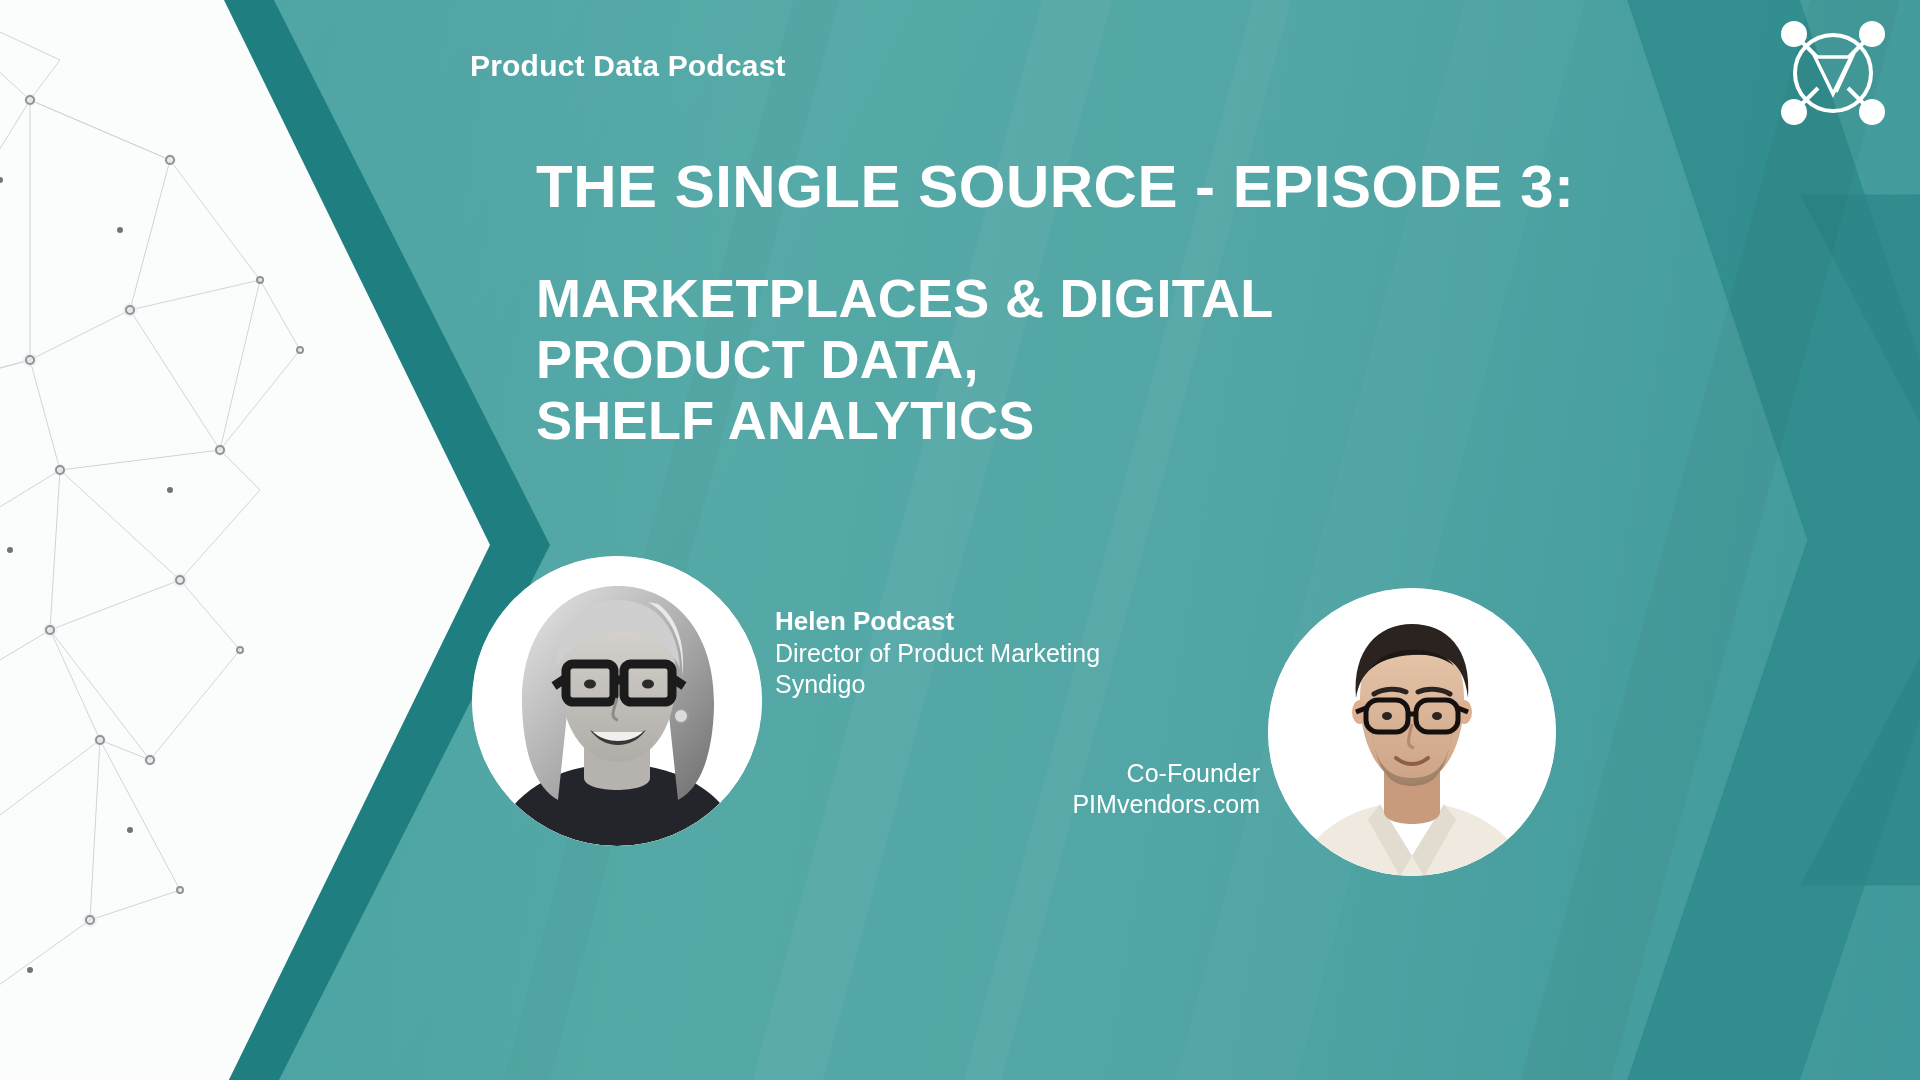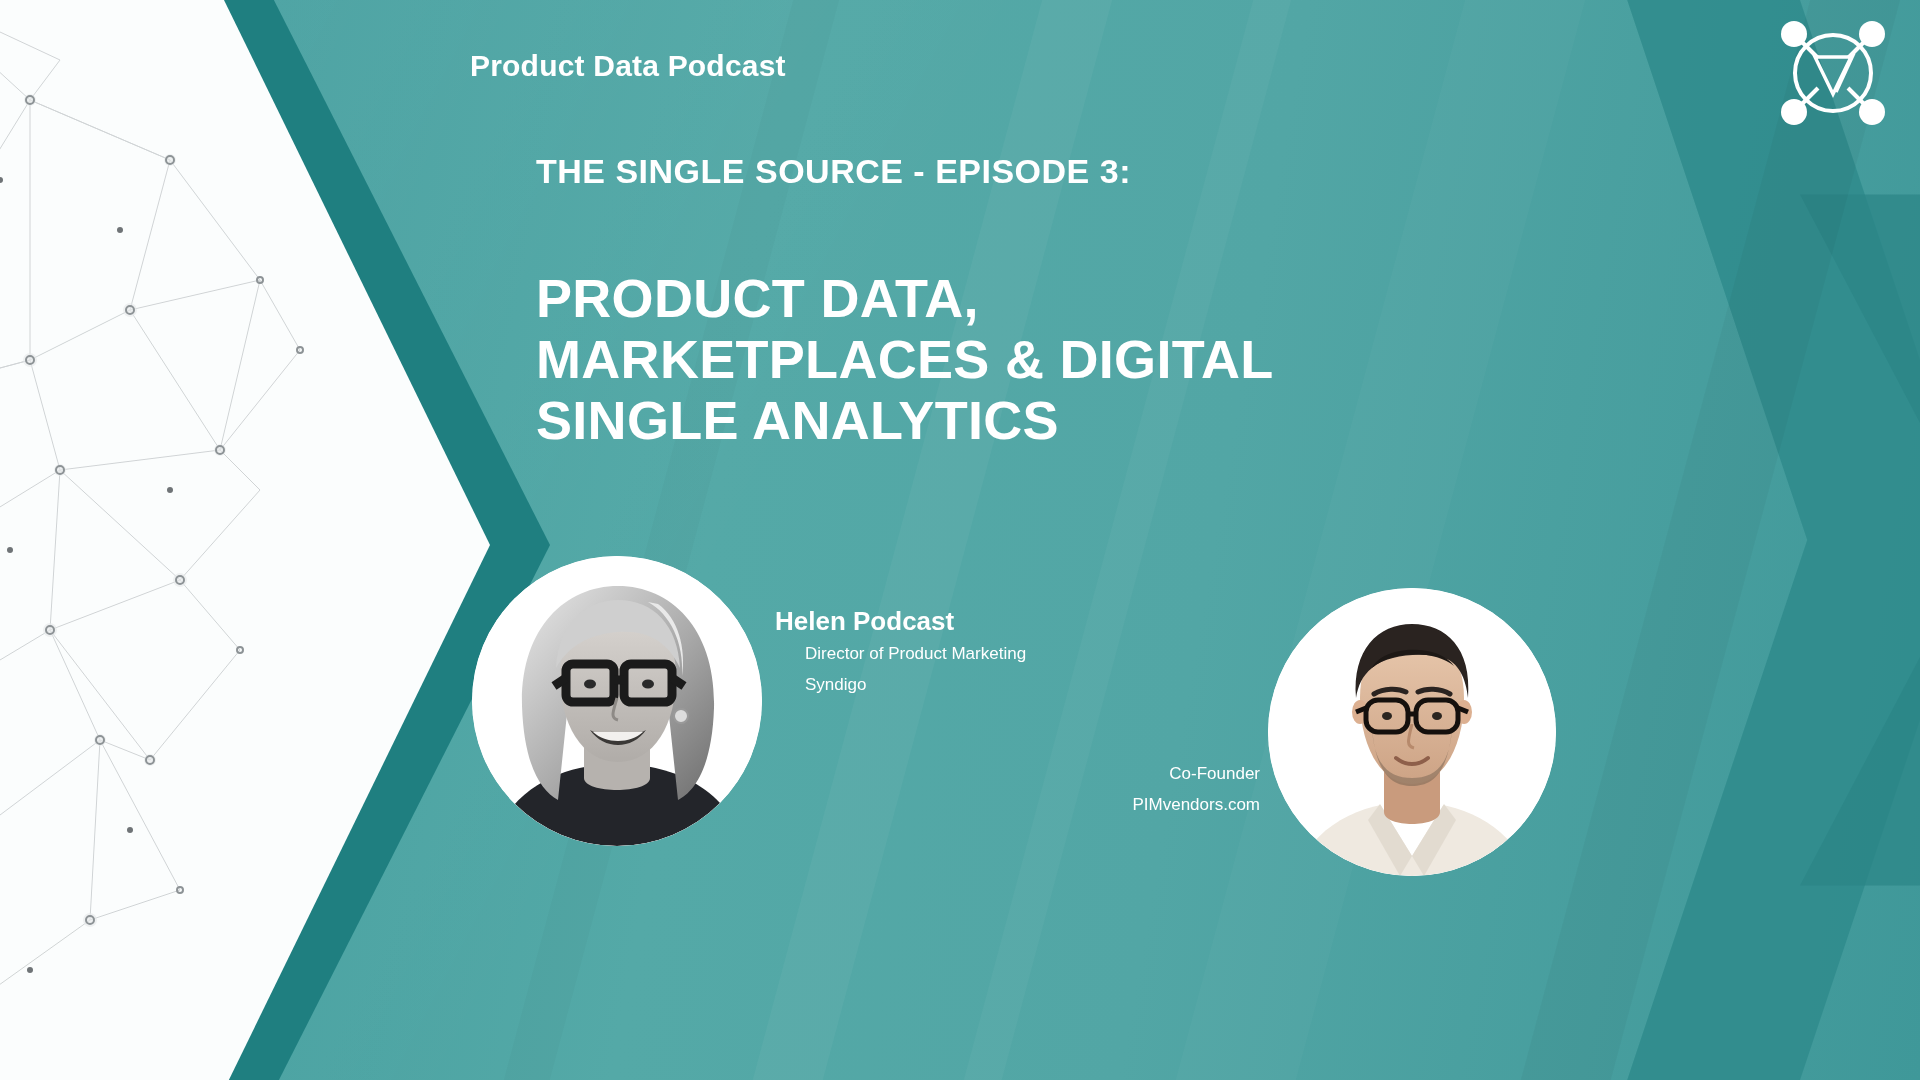--- a/index.html
+++ b/index.html
@@ -63,42 +63,42 @@
   .hex-white svg { position:absolute; left:0; top:0; }
 
   
   .kicker {
     position:absolute; left:470px; top:49px;
     font-size:30px; font-weight:bold; color:#ffffff;
     letter-spacing:0.2px;
   }
   .episode {
     position:absolute; left:536px; top:152px;
-    font-size:34px; font-weight:bold; color:#ffffff;
+    font-size:60px; font-weight:bold; color:#ffffff;
     letter-spacing:0.5px; white-space:nowrap;
   }
   .headline {
     position:absolute; left:536px; top:268px;
     font-size:54px; font-weight:bold; color:#ffffff;
     line-height:61px; letter-spacing:0.3px;
   }
   .headline div { white-space:nowrap; }
 
   
   .avatar {
     position:absolute; border-radius:50%; overflow:hidden;
     background:#ffffff;
   }
   .av-left  { left:472px;  top:556px; width:290px; height:290px; }
   .av-right { left:1268px; top:588px; width:288px; height:288px; }
   .avatar svg { display:block; width:100%; height:100%; }
 
   .speaker-text { position:absolute; color:#ffffff; }
   .sp-name { font-size:26px; font-weight:bold; line-height:33px; }
-  .sp-line { font-size:17px; line-height:31px;margin-left:30px; }
+  .sp-line { font-size:25px; line-height:31px; }
   .sp-left  { left:775px;  top:605px; }
   .sp-right { left:1055px; top:758px; text-align:right; width:205px; }
 
   
   .logo { position:absolute; right:22px; top:8px; width:130px; height:130px; }
 </style>
 </head>
 <body>
 
 <div class="stage">
@@ -230,23 +230,23 @@
         </g>
       </svg>
     </div>
   </div>
 
   <div class="kicker">Product Data Podcast</div>
 
   <div class="episode">THE SINGLE SOURCE - EPISODE 3:</div>
 
   <div class="headline">
+    <div>MARKETPLACES &amp; DIGITAL</div>
     <div>PRODUCT DATA,</div>
-    <div>MARKETPLACES &amp; DIGITAL</div>
-    <div>SINGLE ANALYTICS</div>
+    <div>SHELF ANALYTICS</div>
   </div>
 
   <div class="avatar av-left">
     <svg viewBox="0 0 290 290">
       <defs>
         <clipPath id="c1">
             <circle cx="145" cy="145" r="145"></circle>
           </clipPath>
         <linearGradient id="hair1" x1="0" y1="0" x2="1" y2="1">
           <stop offset="0%" stop-color="#e8e8e8"></stop>

